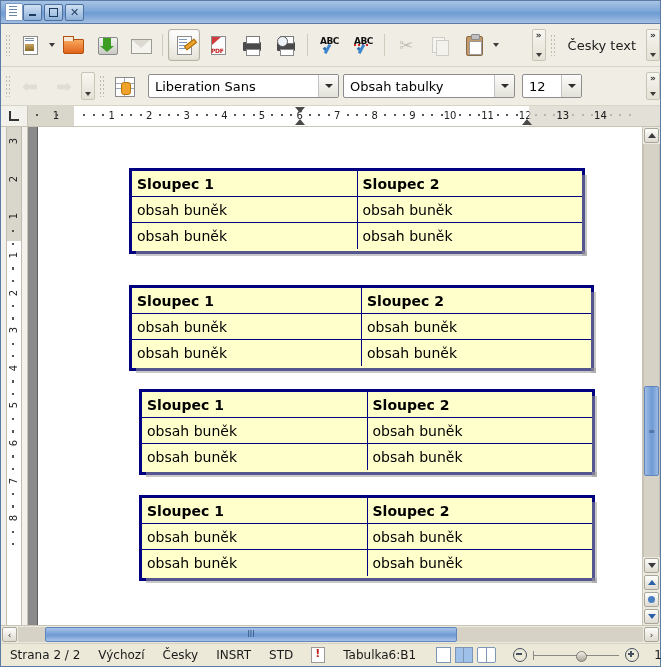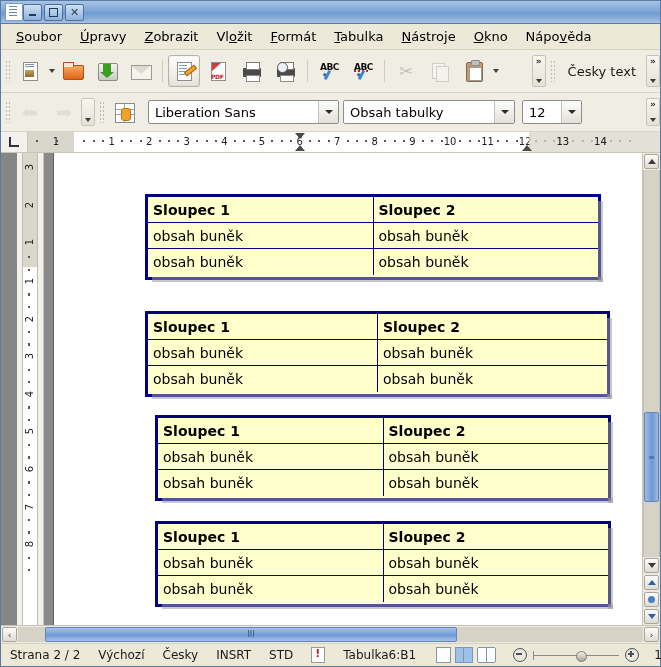--- a/index.html
+++ b/index.html
@@ -142,21 +142,21 @@
   .hr-grey{position:absolute;top:0;bottom:0;background:#d9d6cb;}
   .tick{position:absolute;top:0;height:100%;font-size:10px;color:#222;line-height:19px;
     transform:translateX(-50%);}
   .dot{position:absolute;top:8px;width:2px;height:2px;background:#555;}
   .indent{position:absolute;width:0;height:0;border-left:5px solid transparent;
     border-right:5px solid transparent;}
   .ind-top{top:1px;border-top:6px solid #4a4a4a;}
   .ind-bot{bottom:1px;border-bottom:6px solid #4a4a4a;}
 
   
-  .workarea{flex:1;display:flex;min-height:0;background:#868686;padding-left:16px;}
+  .workarea{flex:1;display:flex;min-height:0;background:#868686;}
   .vruler{width:26px;flex:0 0 26px;background:#f2f1ec;border-right:1px solid #c9c5b6;position:relative;}
   .vr-grey{position:absolute;left:5px;width:14px;background:#d9d6cb;border-left:1px solid #c0bcb0;
     border-right:1px solid #c0bcb0;}
   .vr-white{position:absolute;left:5px;width:14px;background:#ffffff;border-left:1px solid #c0bcb0;
     border-right:1px solid #c0bcb0;}
   .vtick{position:absolute;left:5px;width:14px;text-align:center;font-size:10px;color:#222;
     transform:translateY(-50%) ;}
   .vtick span{display:inline-block;transform:rotate(-90deg);}
   .vdot{position:absolute;left:11px;width:2px;height:2px;background:#555;}
 
@@ -239,31 +239,20 @@
         </div>
       <div class="tb-btn">
           <i class="gl-max"></i>
         </div>
       <div class="tb-btn">
           <i class="gl-close">✕</i>
         </div>
     </div>
   </div>
 
-  <div class="menubar">
-    <div class="menu-item"><u>S</u><span>oubor</span></div>
-    <div class="menu-item"><u>Ú</u>pravy</div>
-    <div class="menu-item"><u>Z</u>obrazit</div>
-    <div class="menu-item">Vl<u>o</u>žit</div>
-    <div class="menu-item"><u>F</u>ormát</div>
-    <div class="menu-item"><u>T</u>abulka</div>
-    <div class="menu-item"><u>N</u>ástroje</div>
-    <div class="menu-item"><u>O</u>kno</div>
-    <div class="menu-item">Nápo<u>v</u>ěda</div>
-  </div>
 
   <div class="toolbar">
     <div class="grip"></div>
 
     <div class="tbtn">
       <div class="ic">
         <div class="page"></div>
         <div style="position:absolute;left:6px;top:10px;width:9px;height:7px;background:linear-gradient(to bottom,#caa45c,#8a6a2a);"></div>
         <div style="position:absolute;left:6px;top:4px;width:9px;height:1px;background:#7a8fa8;box-shadow:0 2px 0 #7a8fa8;"></div>
       </div>

